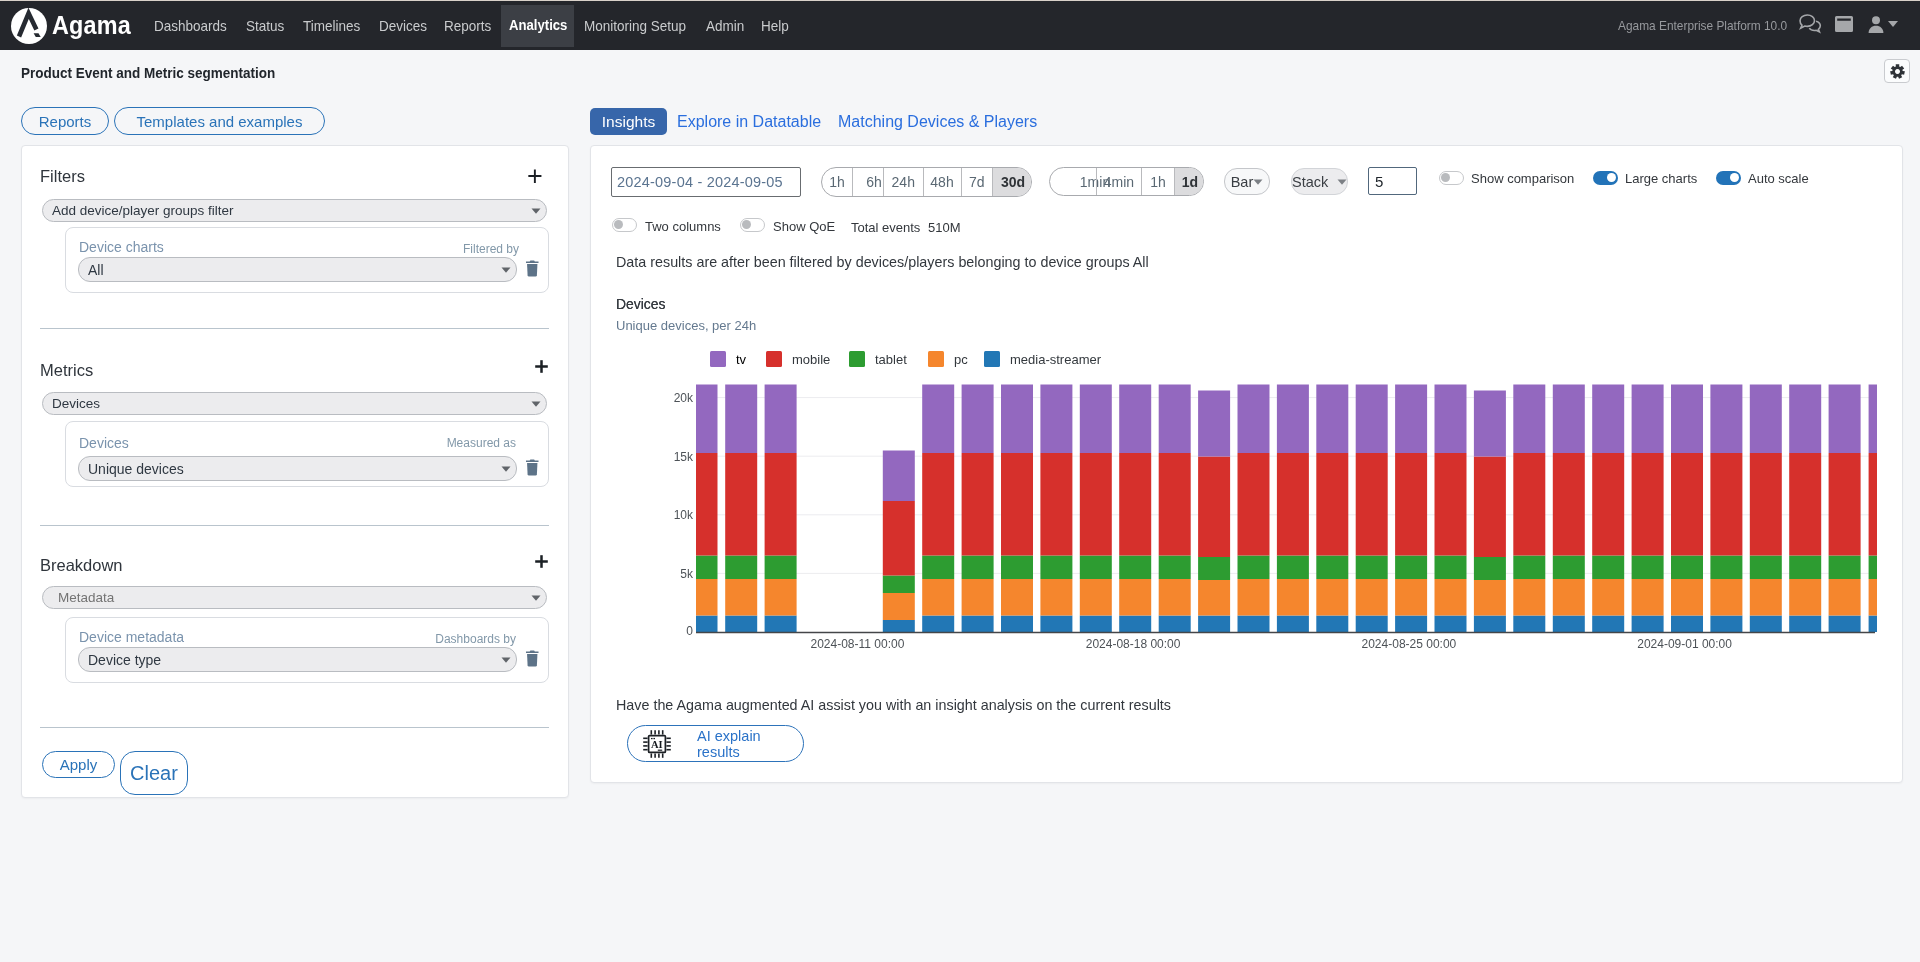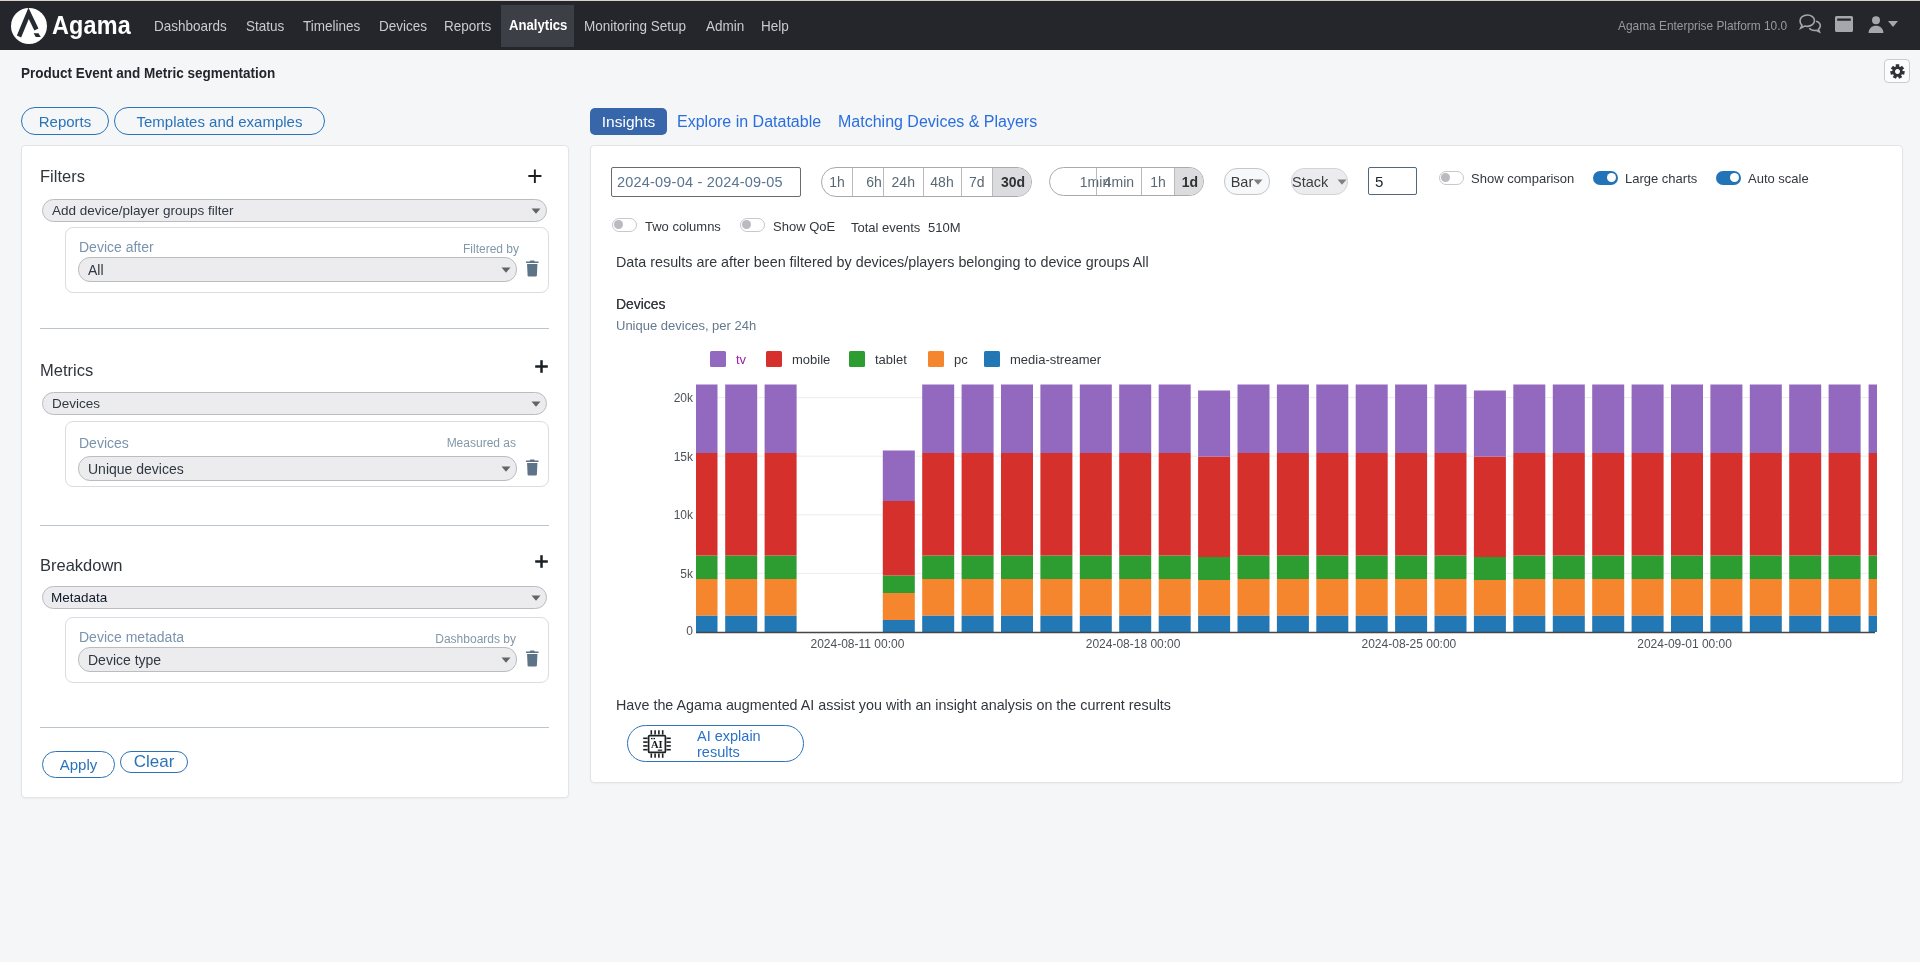--- a/index.html
+++ b/index.html
@@ -63,21 +63,21 @@
 <div class="abs card" style="left:21px;top:145px;width:548px;height:653px"></div>
 <div class="abs shead" style="left:40px;top:167px">Filters</div>
 <div class="abs" style="left:527px;top:161px;font-size:27px;font-weight:300;color:#1b1f24">+</div>
 <div class="abs sel" style="left:42px;top:199px;width:505px;height:23px">
     <span style="padding-left:9px;font-size:13.5px;color:#2f3842">Add device/player groups filter</span>
     <span class="abs" style="right:5.5px;top:8.0px;line-height:0"><svg width="10" height="6" viewBox="0 0 10 6">
         <path fill="#606469" d="M0.5 0.5 h9 L5 5.8 Z"></path>
       </svg></span>
   </div>
 <div class="abs ncard" style="left:65px;top:227px;width:484px;height:66px"></div>
-<div class="abs lbl" style="left:79px;top:239px">Device after</div>
+<div class="abs lbl" style="left:79px;top:239px">Device charts</div>
 <div class="abs slbl" style="left:419px;top:242px;width:100px;text-align:right">Filtered by</div>
 <div class="abs sel" style="left:78px;top:257px;width:439px;height:25px">
     <span style="padding-left:9px;font-size:14px;color:#2f3842">All</span>
     <span class="abs" style="right:5.5px;top:9.0px;line-height:0"><svg width="10" height="6" viewBox="0 0 10 6">
         <path fill="#606469" d="M0.5 0.5 h9 L5 5.8 Z"></path>
       </svg></span>
   </div>
 <div class="abs" style="left:524.5px;top:260px;line-height:0"><svg width="14.5" height="17" viewBox="0 0 16 19">
       <g fill="#5d7388">
         <path d="M5.9 0.6 L10.1 0.6 L10.9 1.8 L15 1.8 L15 3.4 L1 3.4 L1 1.8 L5.1 1.8 Z"></path>
@@ -115,21 +115,21 @@
     </svg></div>
 <div class="abs" style="left:40px;top:525px;width:509px;height:1px;background:#b9c4cd"></div>
 <div class="abs shead" style="left:40px;top:556px">Breakdown</div>
 <div class="abs" style="left:535px;top:555px;line-height:0"><svg width="13" height="13" viewBox="0 0 13 13">
       <g fill="#1b2025">
         <rect x="0.2" y="5.25" width="12.6" height="2.5"></rect>
         <rect x="5.25" y="0.2" width="2.5" height="12.6"></rect>
       </g>
     </svg></div>
 <div class="abs sel" style="left:42px;top:586px;width:505px;height:23px">
-    <span style="padding-left:8px;font-size:13.5px;color:#0f172a">Metadata</span>
+    <span style="padding-left:15px;font-size:13.5px;color:#737373">Metadata</span>
     <span class="abs" style="right:5.5px;top:8.0px;line-height:0"><svg width="10" height="6" viewBox="0 0 10 6">
         <path fill="#606469" d="M0.5 0.5 h9 L5 5.8 Z"></path>
       </svg></span>
   </div>
 <div class="abs ncard" style="left:65px;top:617px;width:484px;height:66px"></div>
 <div class="abs lbl" style="left:79px;top:629px">Device metadata</div>
 <div class="abs slbl" style="left:416px;top:632px;width:100px;text-align:right">Dashboards by</div>
 <div class="abs sel" style="left:78px;top:647px;width:439px;height:25px">
     <span style="padding-left:9px;font-size:14px;color:#2f3842">Device type</span>
     <span class="abs" style="right:5.5px;top:9.0px;line-height:0"><svg width="10" height="6" viewBox="0 0 10 6">
@@ -137,21 +137,21 @@
       </svg></span>
   </div>
 <div class="abs" style="left:524.5px;top:650px;line-height:0"><svg width="14.5" height="17" viewBox="0 0 16 19">
       <g fill="#5d7388">
         <path d="M5.9 0.6 L10.1 0.6 L10.9 1.8 L15 1.8 L15 3.4 L1 3.4 L1 1.8 L5.1 1.8 Z"></path>
         <path d="M2.2 4.6 L13.8 4.6 L13.2 17.0 Q13.1 18.4 11.7 18.4 L4.3 18.4 Q2.9 18.4 2.8 17.0 Z"></path>
       </g>
     </svg></div>
 <div class="abs" style="left:40px;top:727px;width:509px;height:1px;background:#b9c4cd"></div>
 <div class="abs pill" style="left:42px;top:751px;width:73px;height:27px;font-size:15px">Apply</div>
-<div class="abs pill" style="left:120px;top:751px;width:68px;height:22px;font-size:17px">Clear</div>
+<div class="abs pill" style="left:120px;top:751px;width:68px;height:44px;font-size:20px">Clear</div>
 <div class="abs" style="left:590px;top:108px;width:77px;height:27px;background:#3766aa;border-radius:5px;color:#fff;font-size:15.5px;display:flex;align-items:center;justify-content:center">Insights</div>
 <div class="abs" style="left:677px;top:108px;height:27px;line-height:27px;color:#2a6ede;font-size:16px">Explore in Datatable</div>
 <div class="abs" style="left:838px;top:108px;height:27px;line-height:27px;color:#2a6ede;font-size:16px">Matching Devices &amp; Players</div>
 <div class="abs card" style="left:590px;top:145px;width:1313px;height:638px"></div>
 <div class="abs" style="left:611px;top:167px;width:190px;height:30px;border:1.2px solid #686c70;border-radius:2px;background:#fff;display:flex;align-items:center">
     <span style="padding-left:5px;font-size:14.5px;color:#5b7490;letter-spacing:.2px">2024-09-04 - 2024-09-05</span>
   </div>
 <div class="abs" style="left:821px;top:167px;width:211px;height:30px;border:1px solid #a8aaae;border-radius:15px;background:#fff;overflow:hidden">
 <div class="seg" style="left:0px;width:30px;border-left:none;">1h</div>
 <div class="seg" style="left:30px;width:31px;padding-left:12px;">6h</div>
@@ -195,21 +195,21 @@
 <div class="abs" style="left:645px;top:218.5px;font-size:13px;color:#33373c">Two columns</div>
 <div class="abs" style="left:740px;top:218px;width:25px;height:13.5px;border-radius:7px;background:#fff;border:1.3px solid #c6c8cb;box-sizing:border-box"></div>
 <div class="abs" style="left:742.2px;top:220.25px;width:9px;height:9px;border-radius:50%;background:#b9bbbe"></div>
 <div class="abs" style="left:773px;top:218.5px;font-size:13px;color:#33373c">Show QoE</div>
 <div class="abs" style="left:851px;top:219.5px;font-size:13px;color:#33373c">Total events</div>
 <div class="abs" style="left:928px;top:219.5px;font-size:13px;color:#33373c">510M</div>
 <div class="abs" style="left:616px;top:253px;font-size:15px;color:#32373d;transform:scaleX(.955);transform-origin:0 50%">Data results are after been filtered by devices/players belonging to device groups All</div>
 <div class="abs" style="left:616px;top:295.5px;font-size:14.5px;color:#363b41;text-shadow:0 0 .4px #363b41;transform:scaleX(.96);transform-origin:0 50%">Devices</div>
 <div class="abs" style="left:616px;top:318px;font-size:13px;color:#64798f">Unique devices, per 24h</div>
 <div class="abs" style="left:710px;top:351px;width:15.5px;height:15.5px;border-radius:1.5px;background:#9368bf"></div>
-<div class="abs" style="left:736px;top:352px;font-size:13px;color:#a21caf">tv</div>
+<div class="abs" style="left:736px;top:352px;font-size:13px;color:#000000">tv</div>
 <div class="abs" style="left:766px;top:351px;width:15.5px;height:15.5px;border-radius:1.5px;background:#d6302c"></div>
 <div class="abs" style="left:792px;top:352px;font-size:13px;color:#33383d">mobile</div>
 <div class="abs" style="left:849px;top:351px;width:15.5px;height:15.5px;border-radius:1.5px;background:#2d9c31"></div>
 <div class="abs" style="left:875px;top:352px;font-size:13px;color:#33383d">tablet</div>
 <div class="abs" style="left:928px;top:351px;width:15.5px;height:15.5px;border-radius:1.5px;background:#f5862d"></div>
 <div class="abs" style="left:954px;top:352px;font-size:13px;color:#33383d">pc</div>
 <div class="abs" style="left:984px;top:351px;width:15.5px;height:15.5px;border-radius:1.5px;background:#2277b5"></div>
 <div class="abs" style="left:1010px;top:352px;font-size:13px;color:#33383d">media-streamer</div>
 <svg class="abs" style="left:590px;top:380px" width="1313" height="285" viewBox="0 0 1313 285" font-family="Liberation Sans, sans-serif">
 <line x1="106" y1="17.6" x2="1285" y2="17.6" stroke="#ececef" stroke-width="1"></line>

